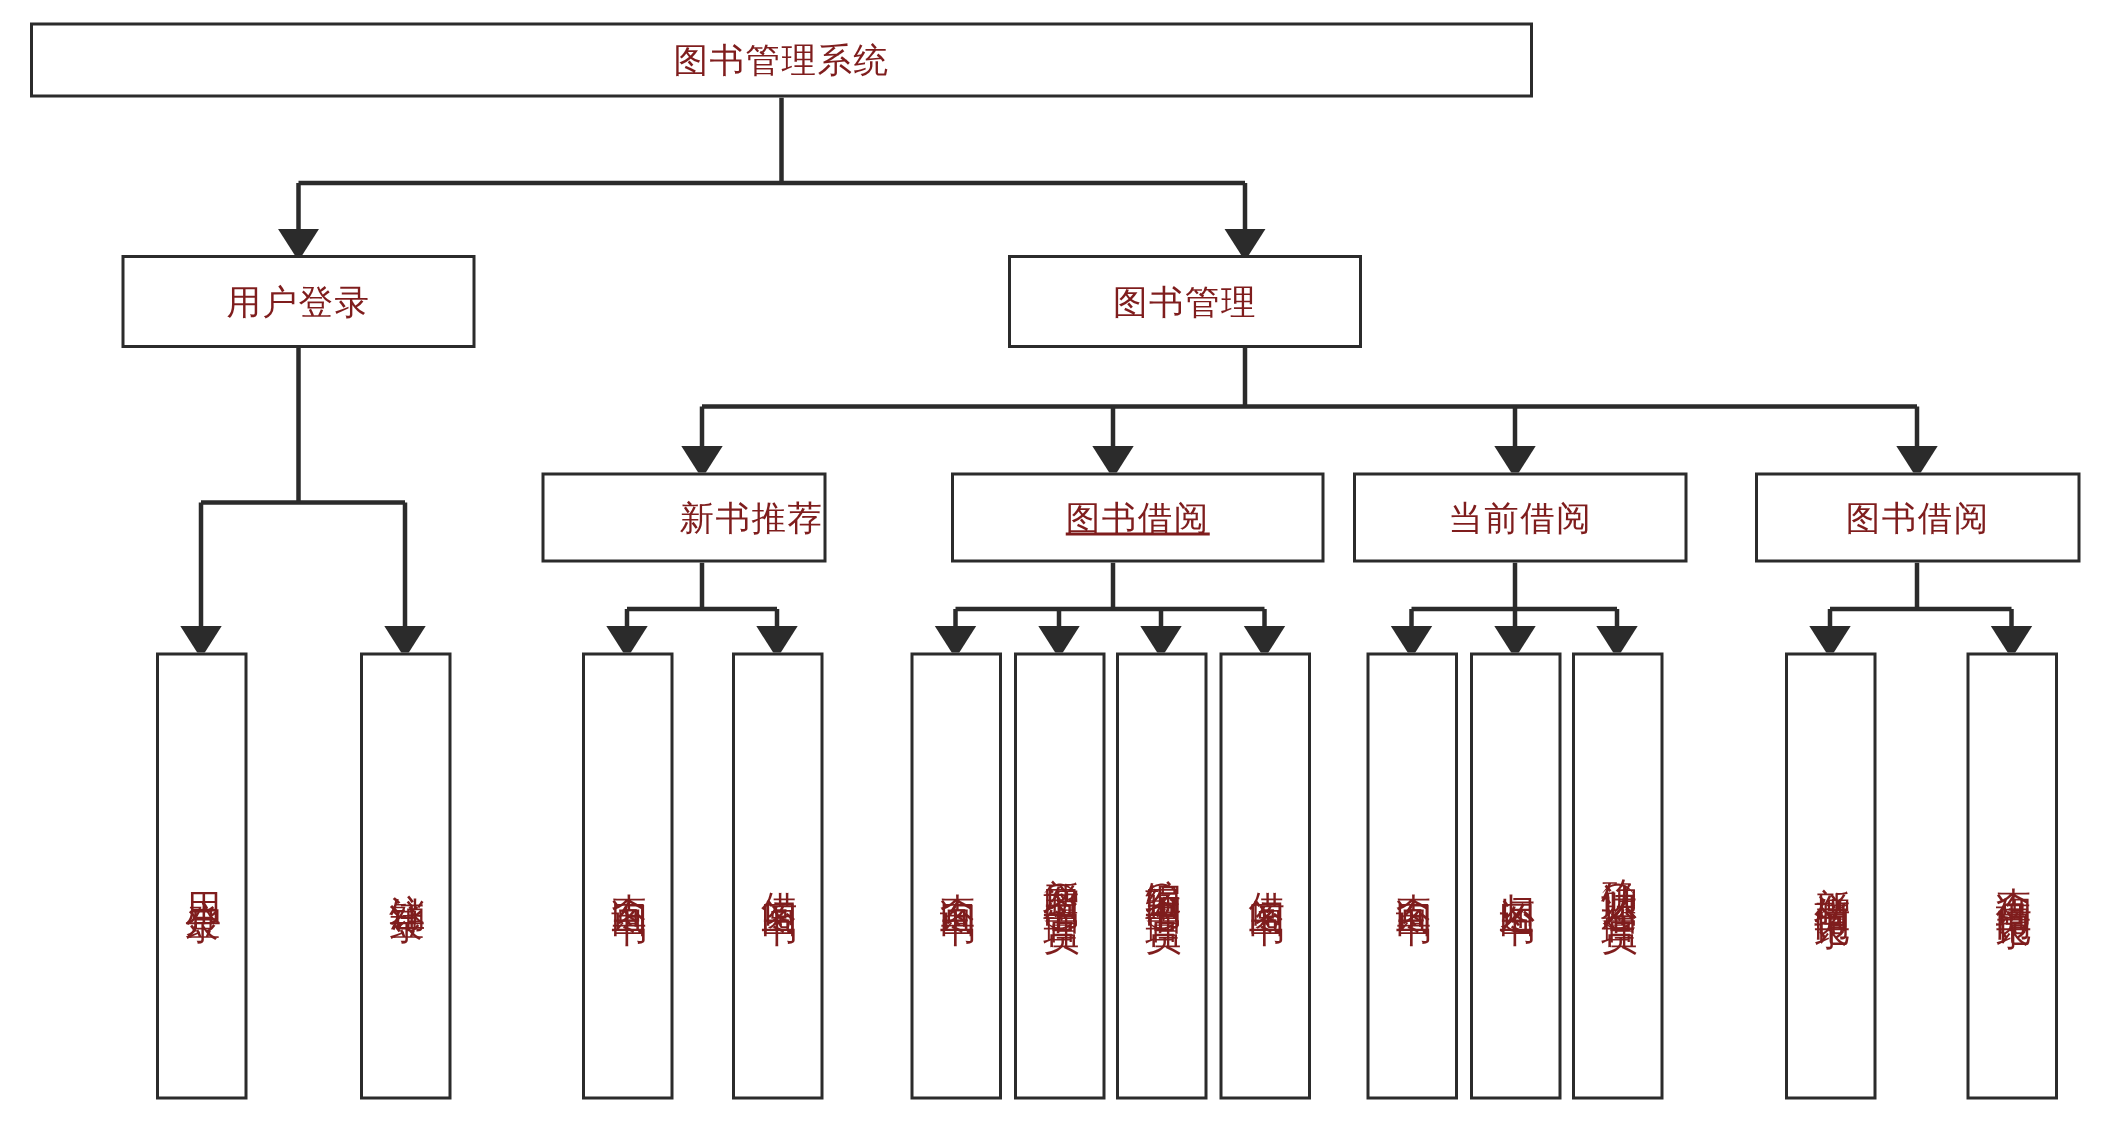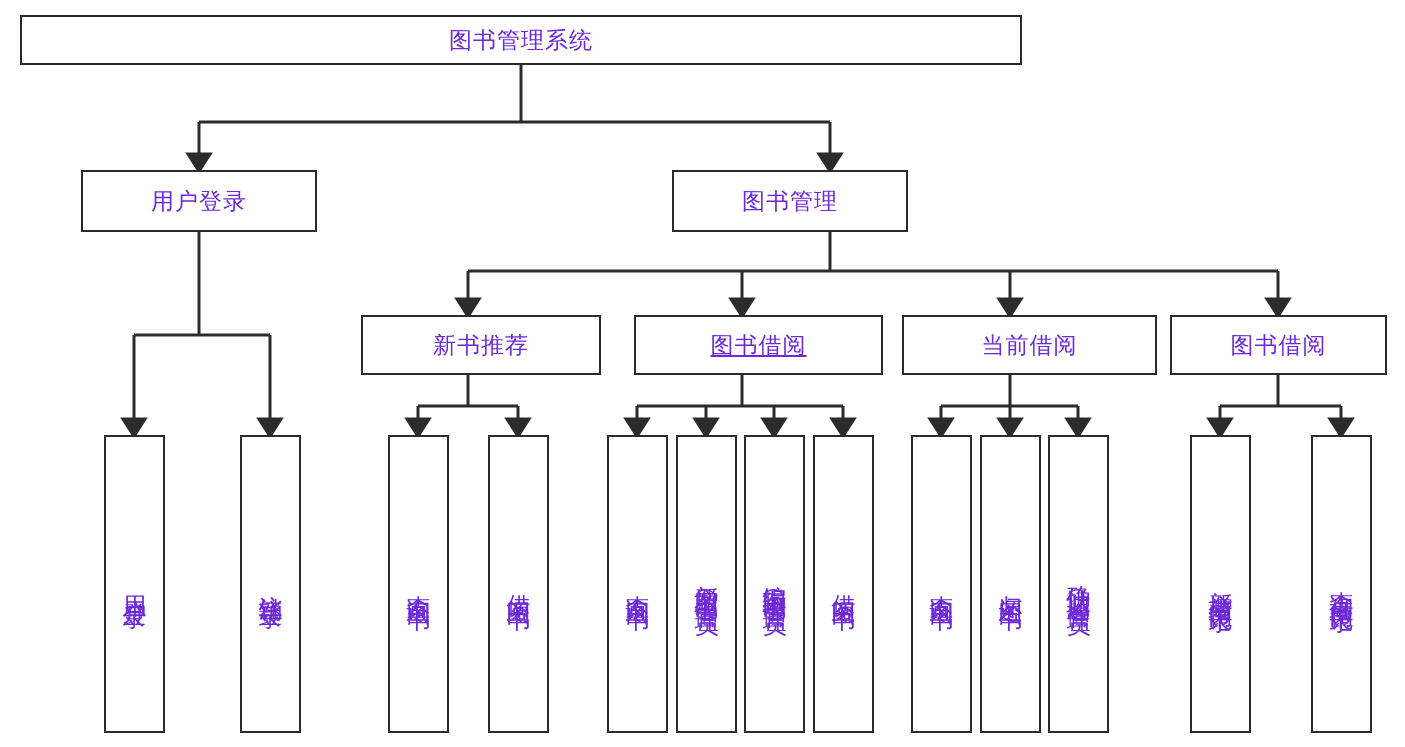--- a/index.html
+++ b/index.html
@@ -26,21 +26,21 @@
     pointer-events: none;
   }
   .node {
     position: absolute;
     box-sizing: border-box;
     border: 2px solid #2b2b2b;
     background: #ffffff;
     display: flex;
     align-items: center;
     justify-content: center;
-    color: #6d28d9;
+    color: #7f1d1d;
   }
   .node.horiz {
     font-size: 23px;
     letter-spacing: 1px;
   }
   .node.vert {
     writing-mode: vertical-rl;
     text-orientation: upright;
     font-size: 24px;
     letter-spacing: 4px;
@@ -124,27 +124,27 @@
     <span>图书管理系统</span>
   </div>
 
   <div class="node horiz" style="left:81px; top:170px; width:236px; height:62px;">
     <span>用户登录</span>
   </div>
   <div class="node horiz" style="left:672px; top:170px; width:236px; height:62px;">
     <span>图书管理</span>
   </div>
 
-  <div class="node horiz" style="left:361px; top:315px; width:240px; height:60px;">
+  <div class="node horiz" style="left:361px; top:315px; width:190px; height:60px;justify-content:flex-end;">
     <span>新书推荐</span>
   </div>
   <div class="node horiz" style="left:634px; top:315px; width:249px; height:60px;text-decoration:underline;">
     <span>图书借阅</span>
   </div>
-  <div class="node horiz" style="left:902px; top:315px; width:255px; height:60px;">
+  <div class="node horiz" style="left:902px; top:315px; width:223px; height:60px;">
     <span>当前借阅</span>
   </div>
   <div class="node horiz" style="left:1170px; top:315px; width:217px; height:60px;">
     <span>图书借阅</span>
   </div>
 
   <div class="node vert" style="left:104px; top:435px; width:61px; height:298px;">
     <span class="vtext">用户登录</span>
   </div>
   <div class="node vert" style="left:240px; top:435px; width:61px; height:298px;">

